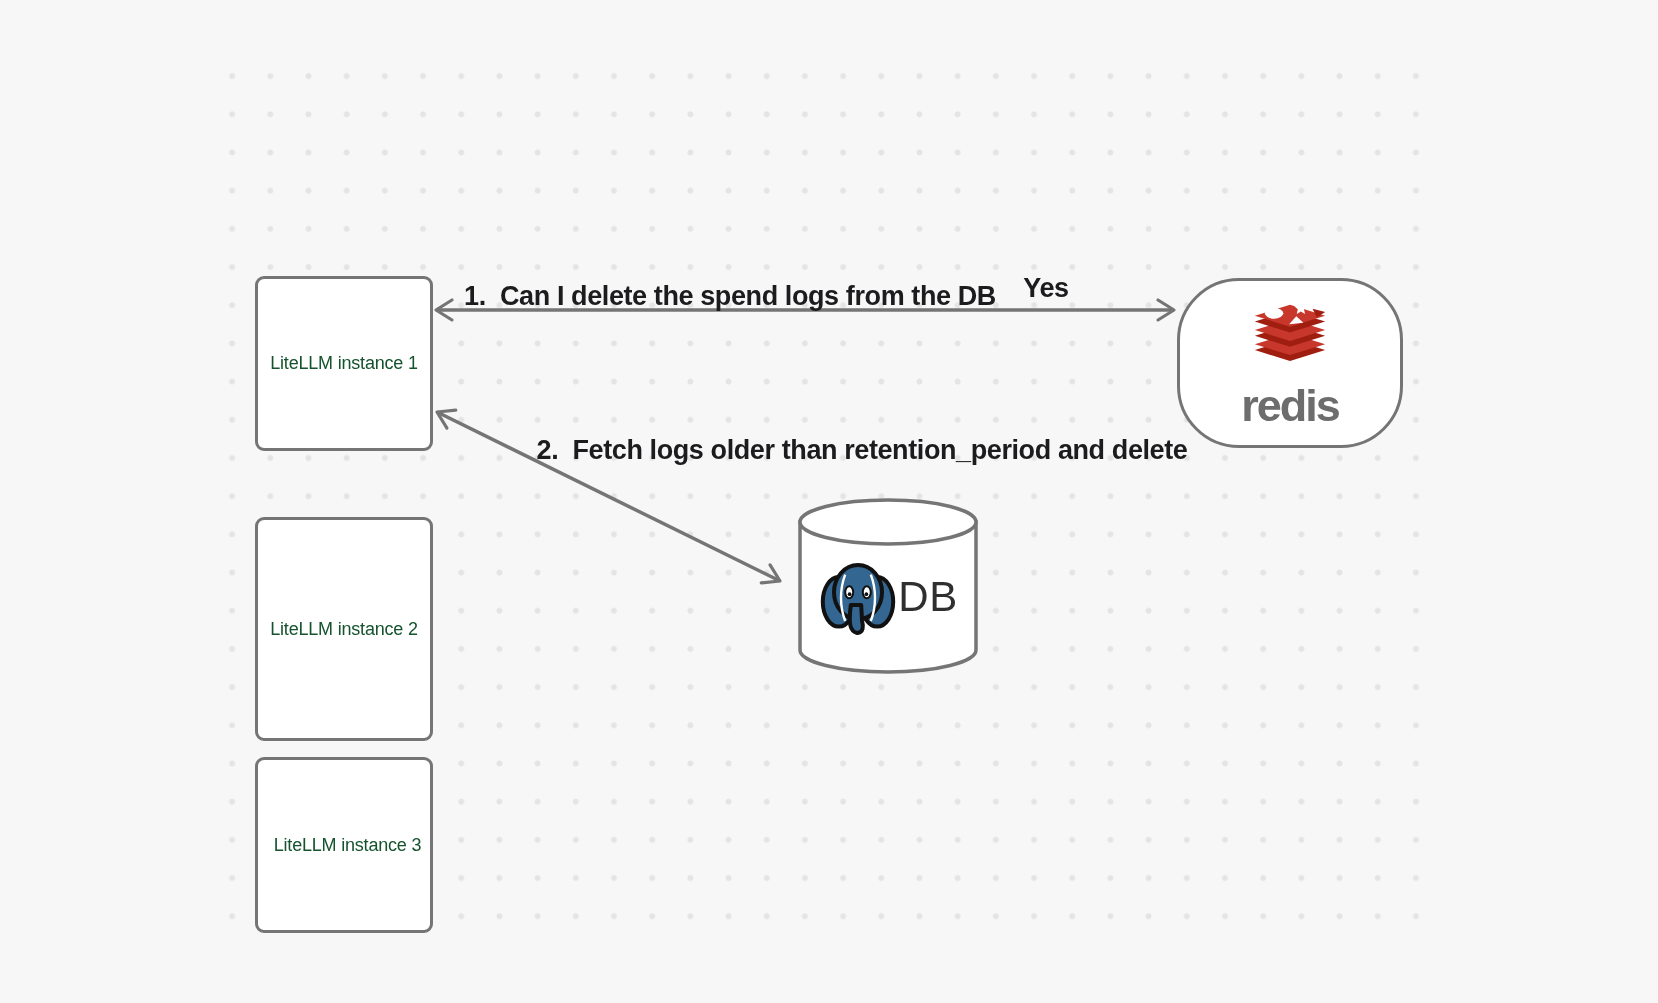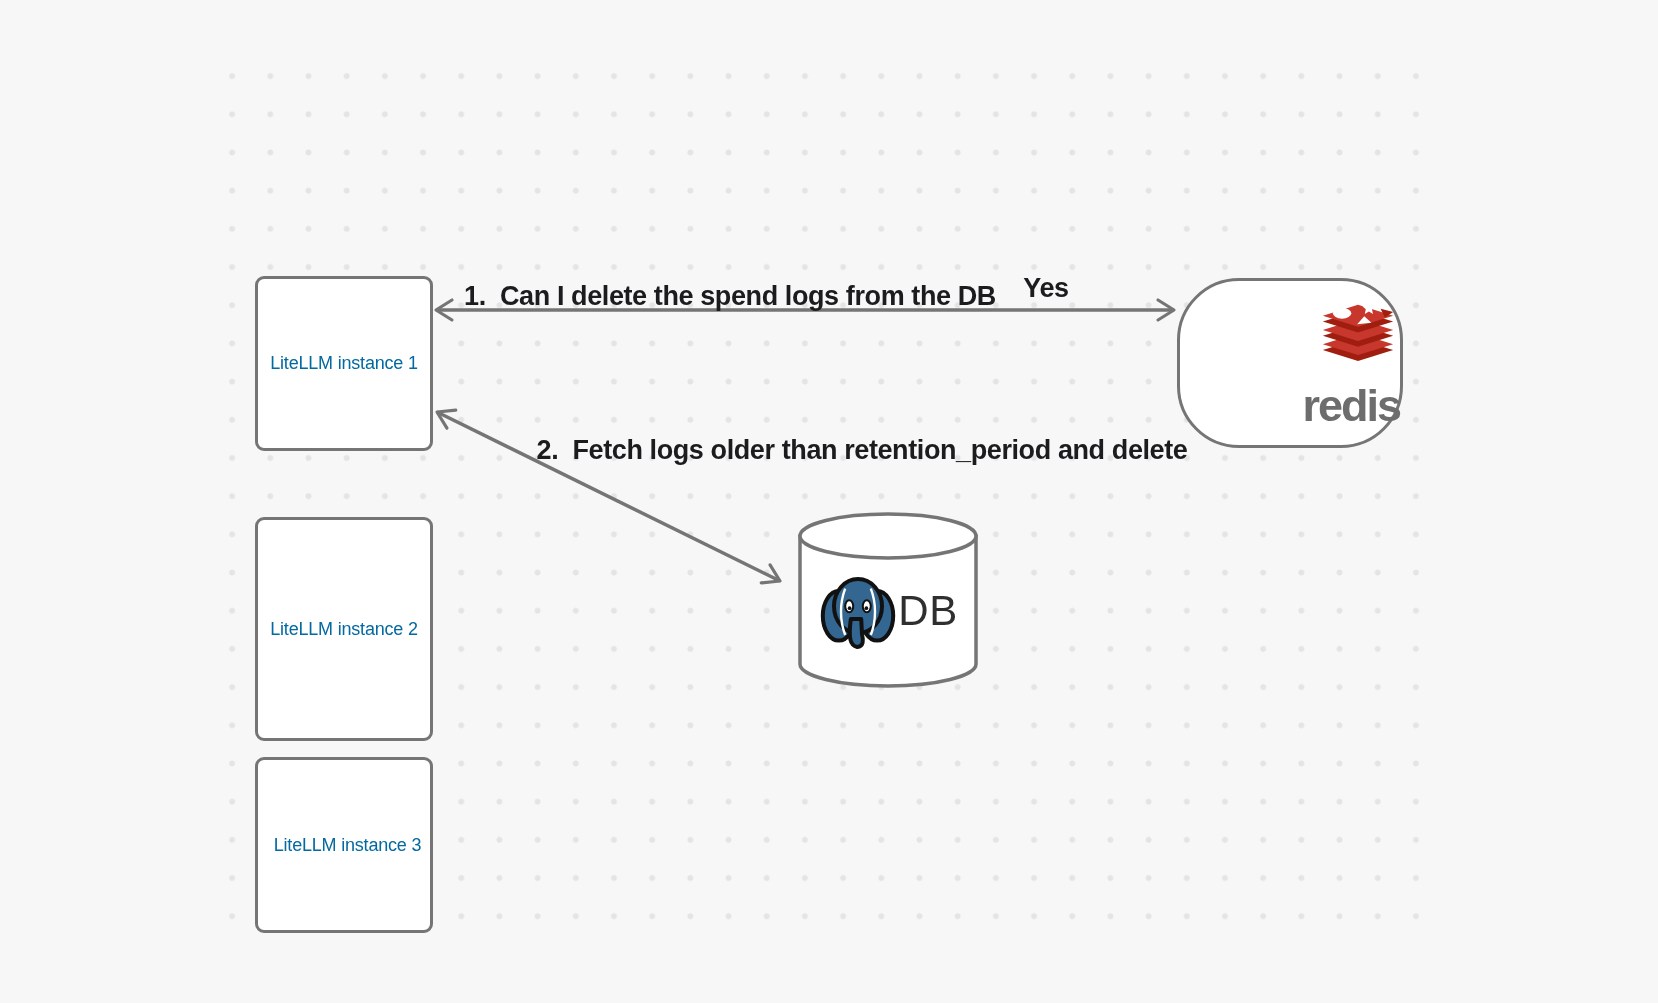--- a/index.html
+++ b/index.html
@@ -11,36 +11,36 @@
     position:absolute;left:213px;top:57px;width:1218px;height:884px;
     background-image:radial-gradient(circle at 19.1px 19.1px,#e4e4e6 2.6px,transparent 3.3px);
     background-size:38.2px 38.2px;
   }
   .node-box{
     position:absolute;left:255px;width:178px;height:175px;
     background:#ffffff;border:3px solid #757575;border-radius:9px;
     display:flex;align-items:center;justify-content:center;box-sizing:border-box;
   }
   .node-box .node-label{
-    font-size:18px;color:#0369a1;letter-spacing:-0.2px;white-space:nowrap;
+    font-size:18px;color:#14532d;letter-spacing:-0.2px;white-space:nowrap;
   }
   .box-1{top:276px;}
   .box-2{top:517px;height:224px;}
   .box-3{top:757px;height:176px;padding-left:7px;}
   .redis-node{
     position:absolute;left:1177px;top:278px;width:226px;height:170px;
     background:#ffffff;border:3px solid #757575;border-radius:62px;
     box-sizing:border-box;display:flex;flex-direction:column;
-    align-items:flex-end;justify-content:center;gap:16px;
+    align-items:center;justify-content:center;gap:16px;
   }
   .redis-wordmark{
     font-size:45px;font-weight:bold;color:#6d6d6d;letter-spacing:-2px;
     line-height:1;margin-top:1px;
   }
-  .db-node{position:absolute;left:797px;top:511px;width:182px;height:179px;text-decoration:underline;}
+  .db-node{position:absolute;left:797px;top:497px;width:182px;height:179px;text-decoration:underline;}
   .db-cylinder{position:absolute;left:0;top:0;}
   .db-content{
     position:absolute;left:0;top:58px;width:182px;height:84px;
     display:flex;align-items:center;justify-content:center;
   }
   .db-label{font-size:42px;color:#2f2f2f;letter-spacing:0.5px;line-height:1;}
   .arrows{position:absolute;left:0;top:0;pointer-events:none;}
   .edge-caption{
     position:absolute;font-size:27px;font-weight:bold;color:#1c1c1e;
     white-space:pre;line-height:1.2;letter-spacing:-0.4px;transform:translateX(-50%);

